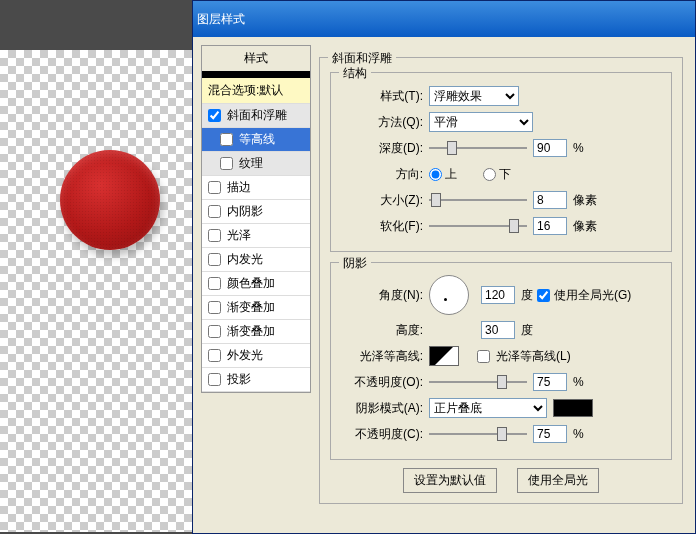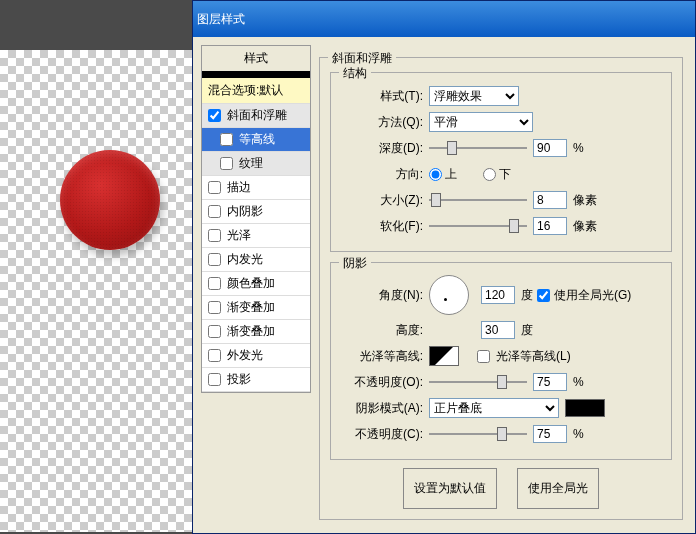--- a/index.html
+++ b/index.html
@@ -44,21 +44,21 @@
 .slider-thumb { position:absolute; top:2px; width:10px; height:14px; background:#ddd; border:1px solid #666; }
 .numbox { width:34px; height:18px; border:1px solid #7b9ebd; background:#fff; text-align:left; padding:1px 3px; font-size:12px; }
 .unit { width:30px; }
 .radio-wrap { display:flex; align-items:center; gap:3px; }
 input[type=radio],input[type=checkbox]{ margin:0; }
 .angle-dial { width:40px; height:40px; border:1px solid #888; border-radius:50%; background:#fff; position:relative; margin-right:6px; }
 .angle-dial::after { content:""; position:absolute; width:3px; height:3px; background:#000; border-radius:50%; left:14px; top:22px; }
 .swatch { width:40px; height:18px; border:1px solid #666; }
 .grad-swatch { width:30px; height:20px; border:1px solid #666; background:linear-gradient(135deg,#000 0%,#000 49%,#fff 51%,#fff 100%); }
 .btnrow { display:flex; gap:20px; justify-content:center; margin-top:4px; }
-button.winbtn { background:#ece9d8; border:1px solid #888; padding:11px 10px; font-size:12px; }
+button.winbtn { background:#ece9d8; border:1px solid #888; padding:3px 10px; font-size:12px; }
 </style>
 </head>
 <body>
 
 <div class="checker"></div>
 <div class="red-circle"></div>
 
 <div class="dialog">
   <div class="titlebar">
     <span>图层样式</span>
@@ -210,21 +210,21 @@
             <span class="flabel">不透明度(O):</span>
             <div class="slider">
                 <div class="slider-track"></div>
                 <div class="slider-thumb" style="left:68px"></div>
               </div>
             <input class="numbox" value="75" style="">
             <span class="unit">%</span>
           </div>
           <div class="frow">
             <span class="flabel">阴影模式(A):</span>
-            <select style="width:130px"><option>正片叠底</option></select>
+            <select style="width:118px"><option>正片叠底</option></select>
             <div class="swatch" style="background:#000"></div>
           </div>
           <div class="frow">
             <span class="flabel">不透明度(C):</span>
             <div class="slider">
                 <div class="slider-track"></div>
                 <div class="slider-thumb" style="left:68px"></div>
               </div>
             <input class="numbox" value="75" style="">
             <span class="unit">%</span>

